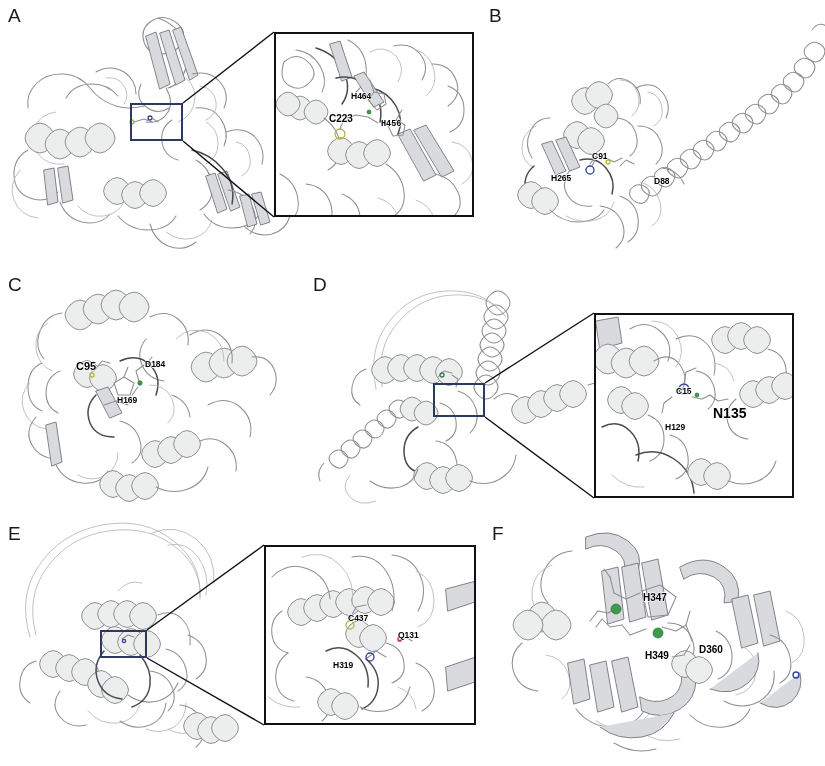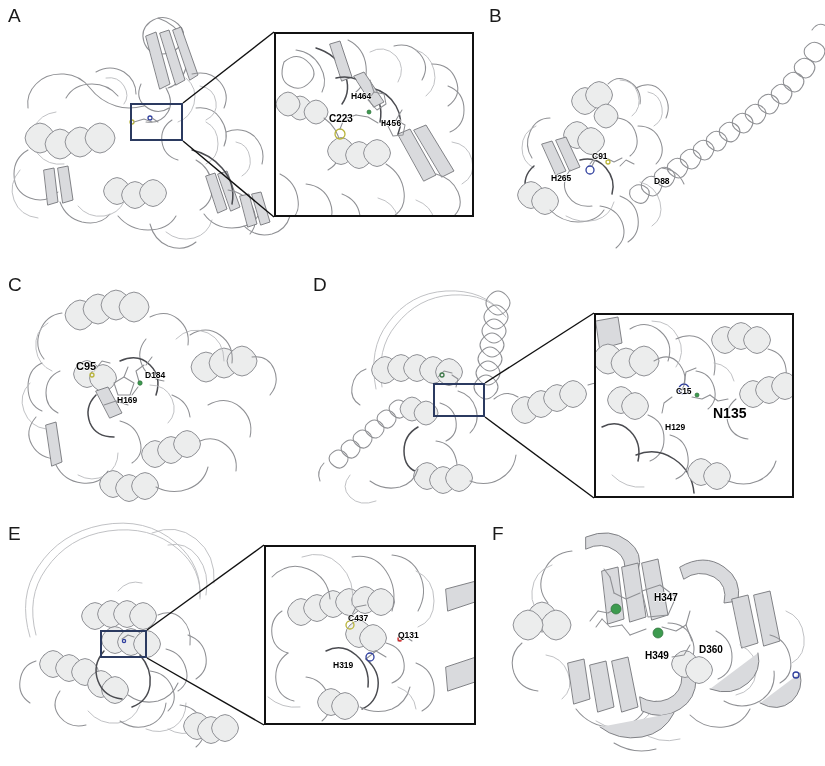--- a/index.html
+++ b/index.html
@@ -335,21 +335,21 @@
         <path class="side-n" d="M124 112 l4-10"></path>
         <path class="side-g" d="M104 140 l12-4 l12 4"></path>
         <path class="side-o" d="M140 120 l-4-14 l8-6"></path>
         <path class="side-o" d="M146 100 l6-8"></path>
         <path class="side-g" d="M138 122 l-6 8"></path>
         <circle cx="140" cy="118" r="2.2" class="metal"></circle>
       </g>
     </svg>
 
     <div class="residue-label" style="left:76px;top:96px;font-size:11px;">C95</div>
-    <div class="residue-label" style="left:145px;top:106px;font-size:8.5px;">D184</div>
+    <div class="residue-label" style="left:145px;top:95px;font-size:8.5px;">D184</div>
     <div class="residue-label" style="left:117px;top:131px;font-size:8.5px;">H169</div>
   </div>
 
   <div class="panel" style="left:310px;top:265px;width:515px;height:250px;">
     <div class="panel-letter" style="left:3px;top:10px;">D</div>
 
     <svg class="struct-svg ribbon-group" width="515" height="250" viewBox="0 0 515 250">
       <g>
 
         <path class="faint" d="M66 124 q-8-40 12-66 q22-30 58-32 q38-2 58 24"></path>
@@ -617,18 +617,18 @@
         <path class="side-o" d="M112 104 l-6 8"></path>
         <path class="side-c" d="M172 112 l14 4 l10 -6"></path>
         <path class="side-o" d="M196 110 l4 -14"></path>
         <path class="side-o" d="M196 110 l6 16"></path>
         <path class="side-n" d="M200 130 l-6 10 l-12 2"></path>
         <circle cx="168" cy="118" r="5" class="metal"></circle>
         <circle cx="126" cy="94" r="5" class="metal"></circle>
       </g>
     </svg>
 
-    <div class="residue-label" style="left:153px;top:78px;font-size:10px;padding-left:11px;">H347</div>
+    <div class="residue-label" style="left:153px;top:78px;font-size:10px;">H347</div>
     <div class="residue-label" style="left:155px;top:136px;font-size:10px;">H349</div>
     <div class="residue-label" style="left:209px;top:130px;font-size:10px;">D360</div>
   </div>
 
 </div>
 
 </body></html>

